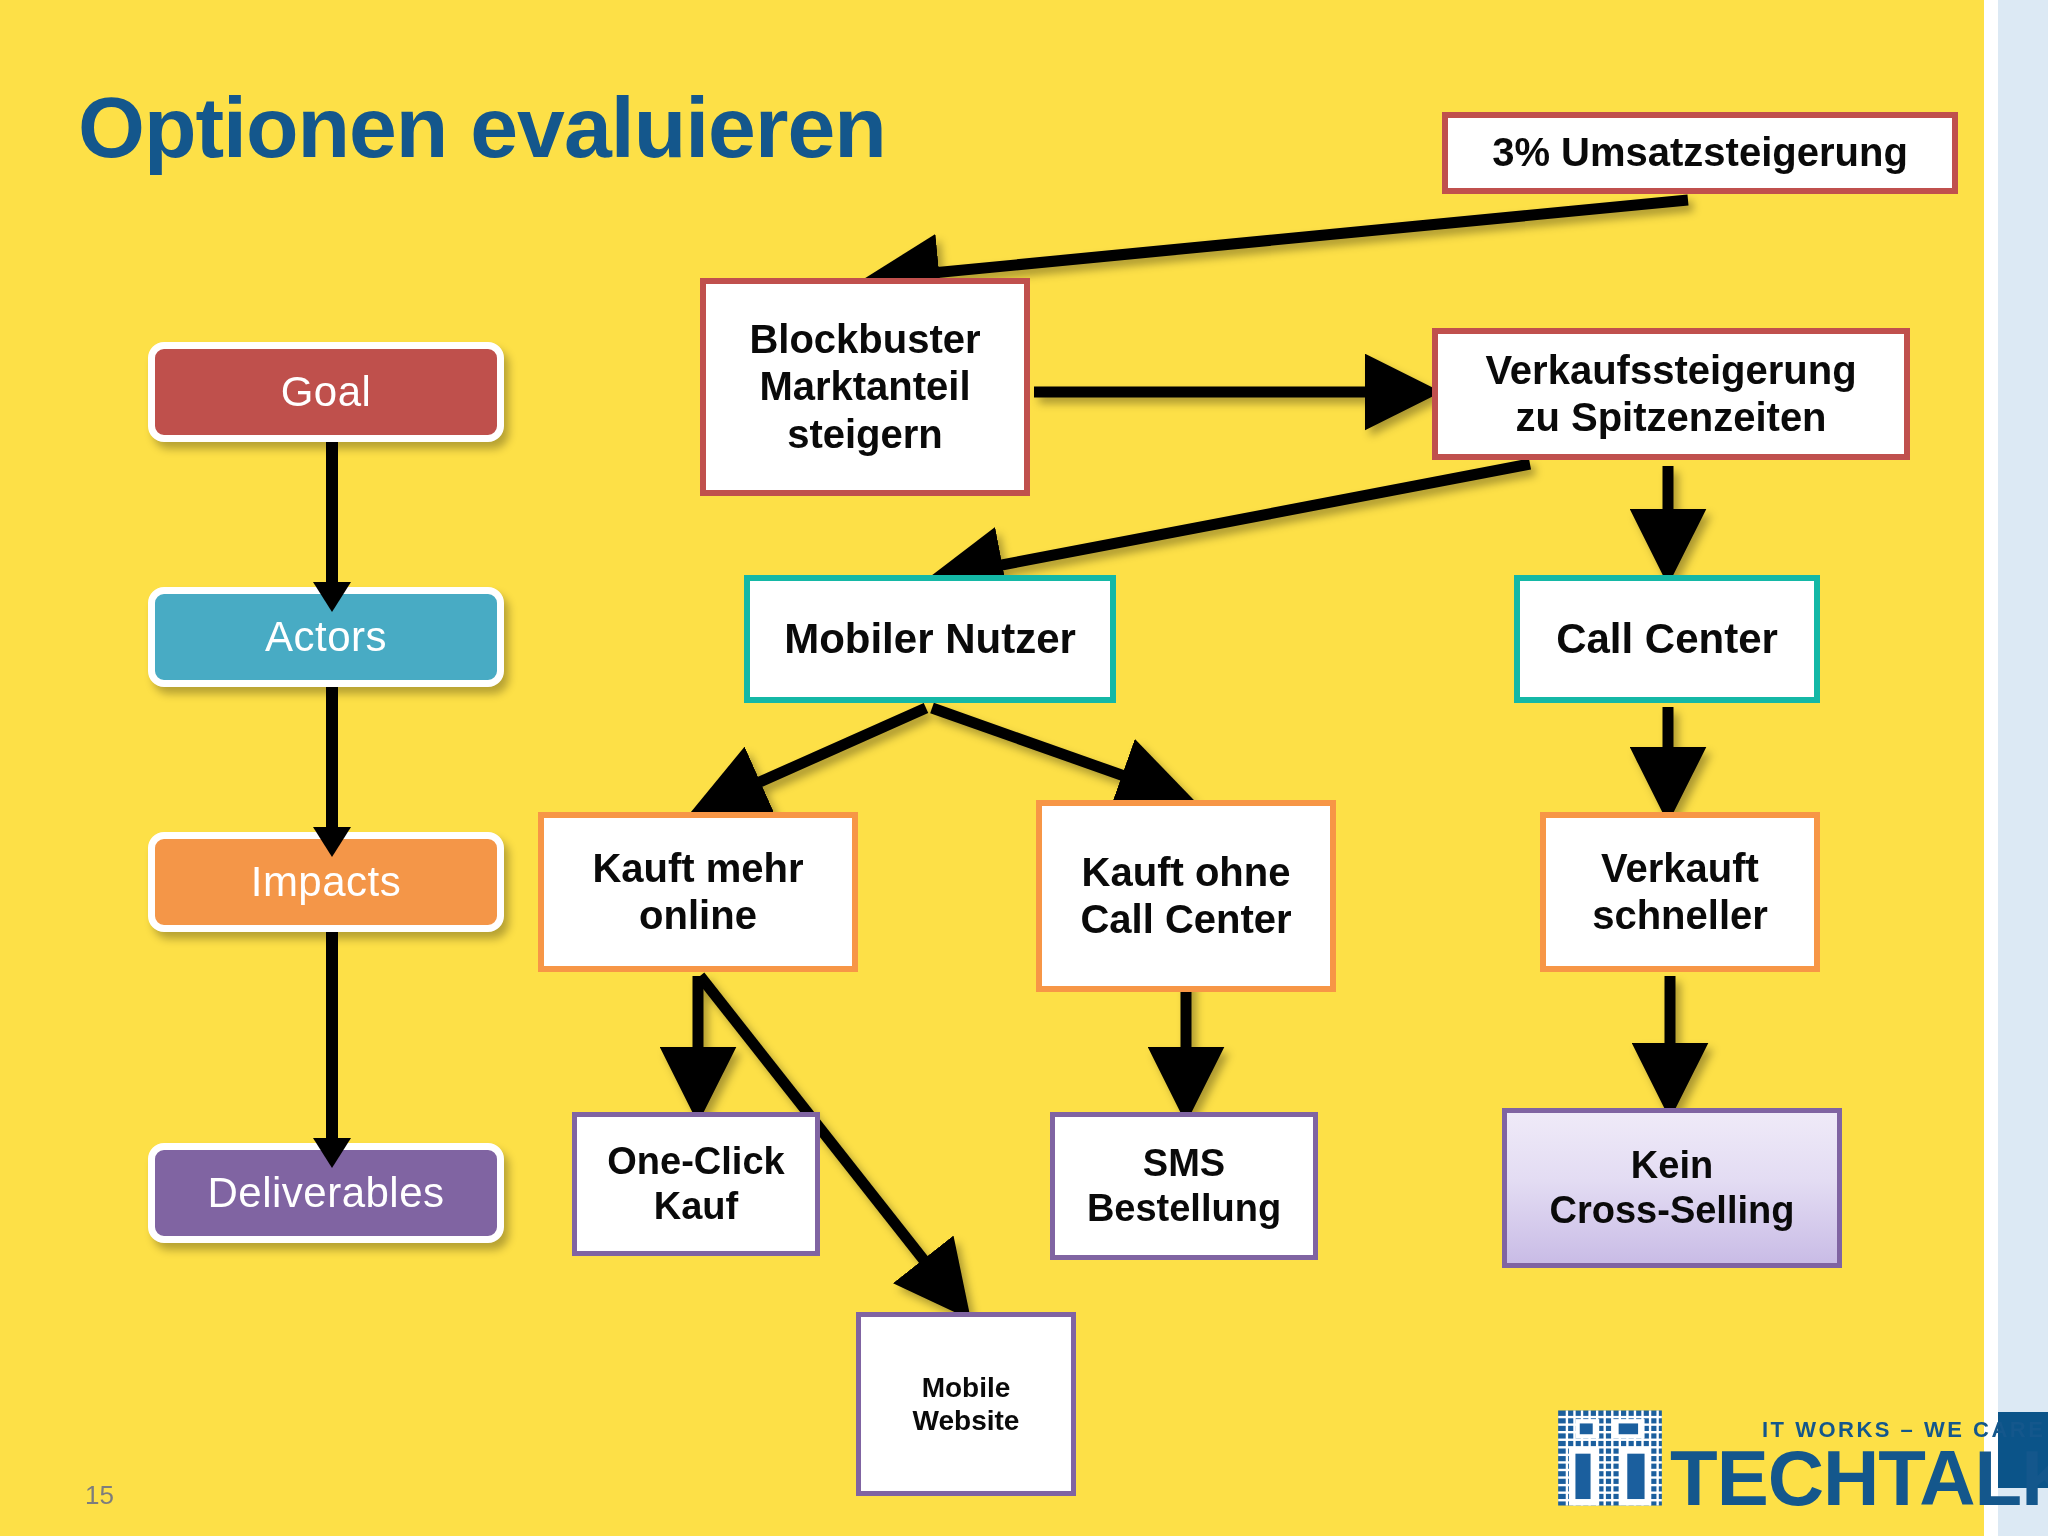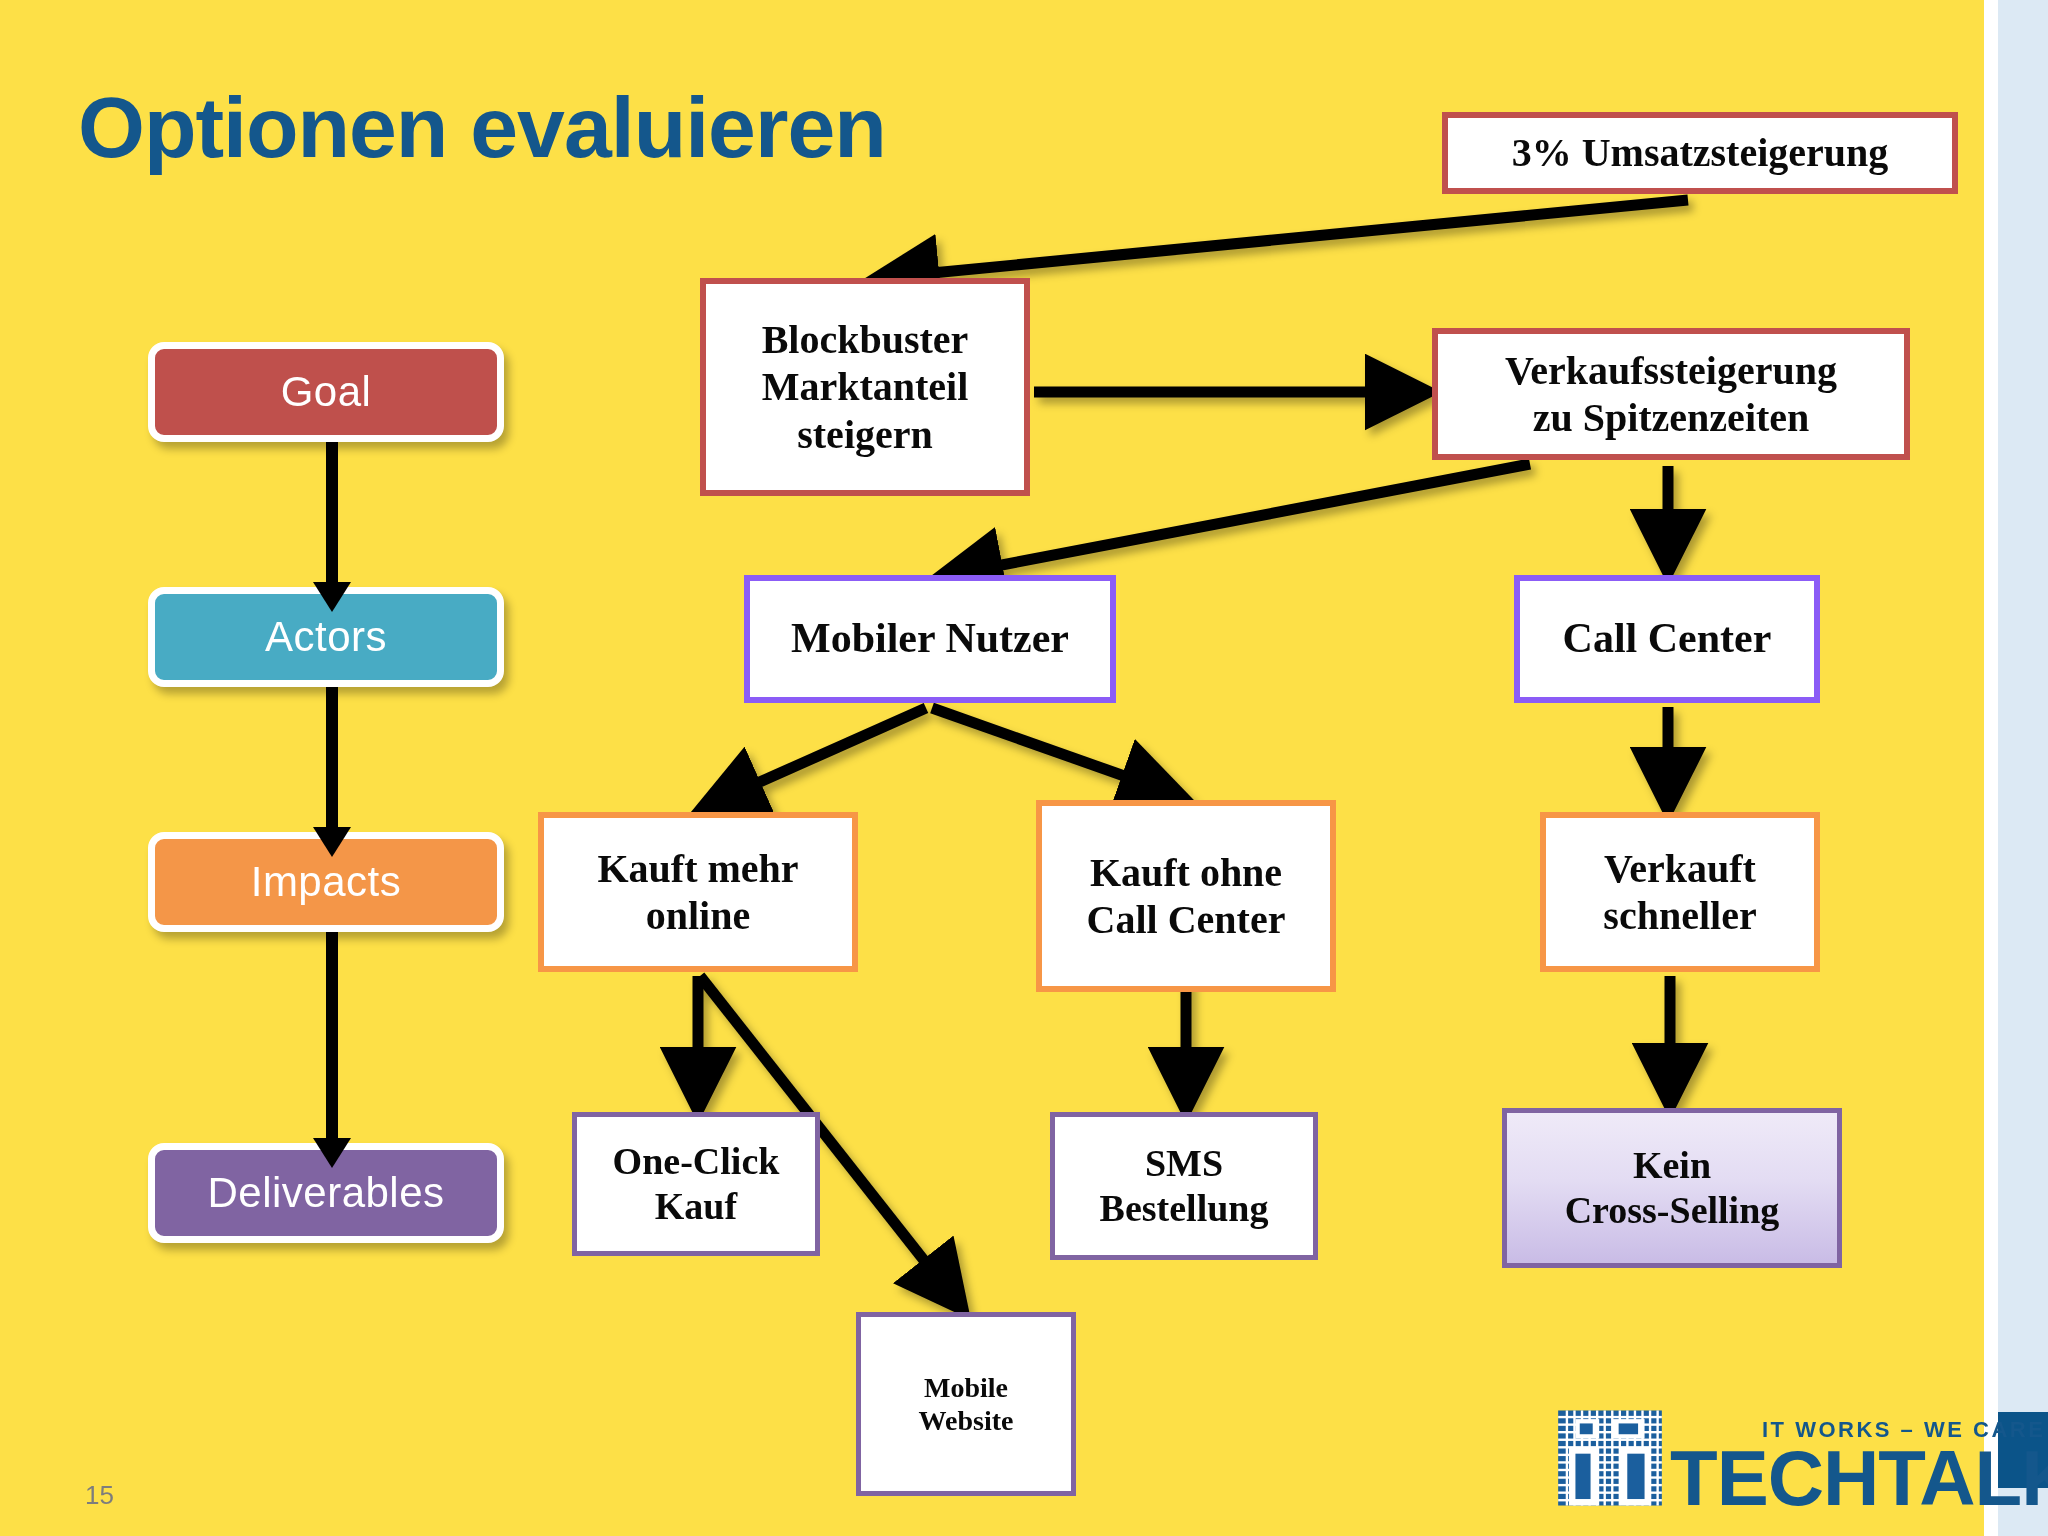--- a/index.html
+++ b/index.html
@@ -65,24 +65,24 @@
 
   
   .node{
     position:absolute; box-sizing:border-box;
     background:#ffffff;
     display:flex; align-items:center; justify-content:center;
     text-align:center;
     font-weight:bold; color:#0a0a0a;
     line-height:1.18;
   }
-  .node .txt{width:100%;padding:0 28px;font-family:Liberation Serif, serif;}
+  .node .txt{width:100%;padding:0 28px;}
 
   .n-goal      { border:6px solid #c0504d; }
-  .n-actor     { border:6px solid #8b5cf6; }
+  .n-actor     { border:6px solid #14b8a6; }
   .n-impact    { border:6px solid #f79646; }
   .n-deliver   { border:5px solid #8064a2; }
   .n-deliver-fill{
     border:5px solid #8064a2;
     background:linear-gradient(to bottom,#efeaf8 0%,#e3dcf3 45%,#c9bce6 100%);
   }
 
   
   #box-umsatz      { left:1442px; top:112px;  width:516px; height:82px;  font-size:40px; }
   #box-blockbuster { left:700px;  top:278px;  width:330px; height:218px; font-size:40px; }

